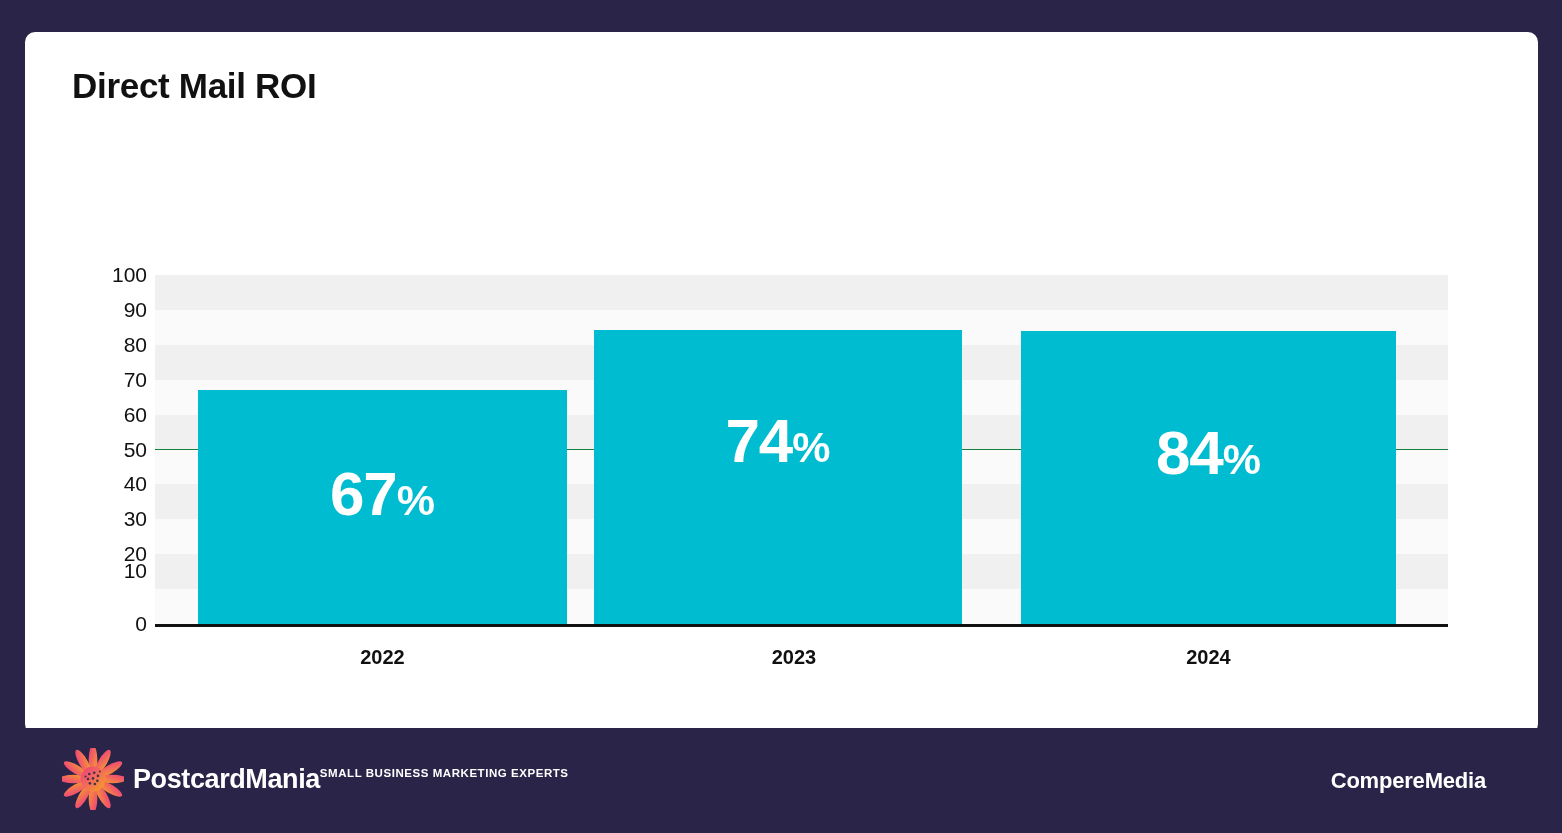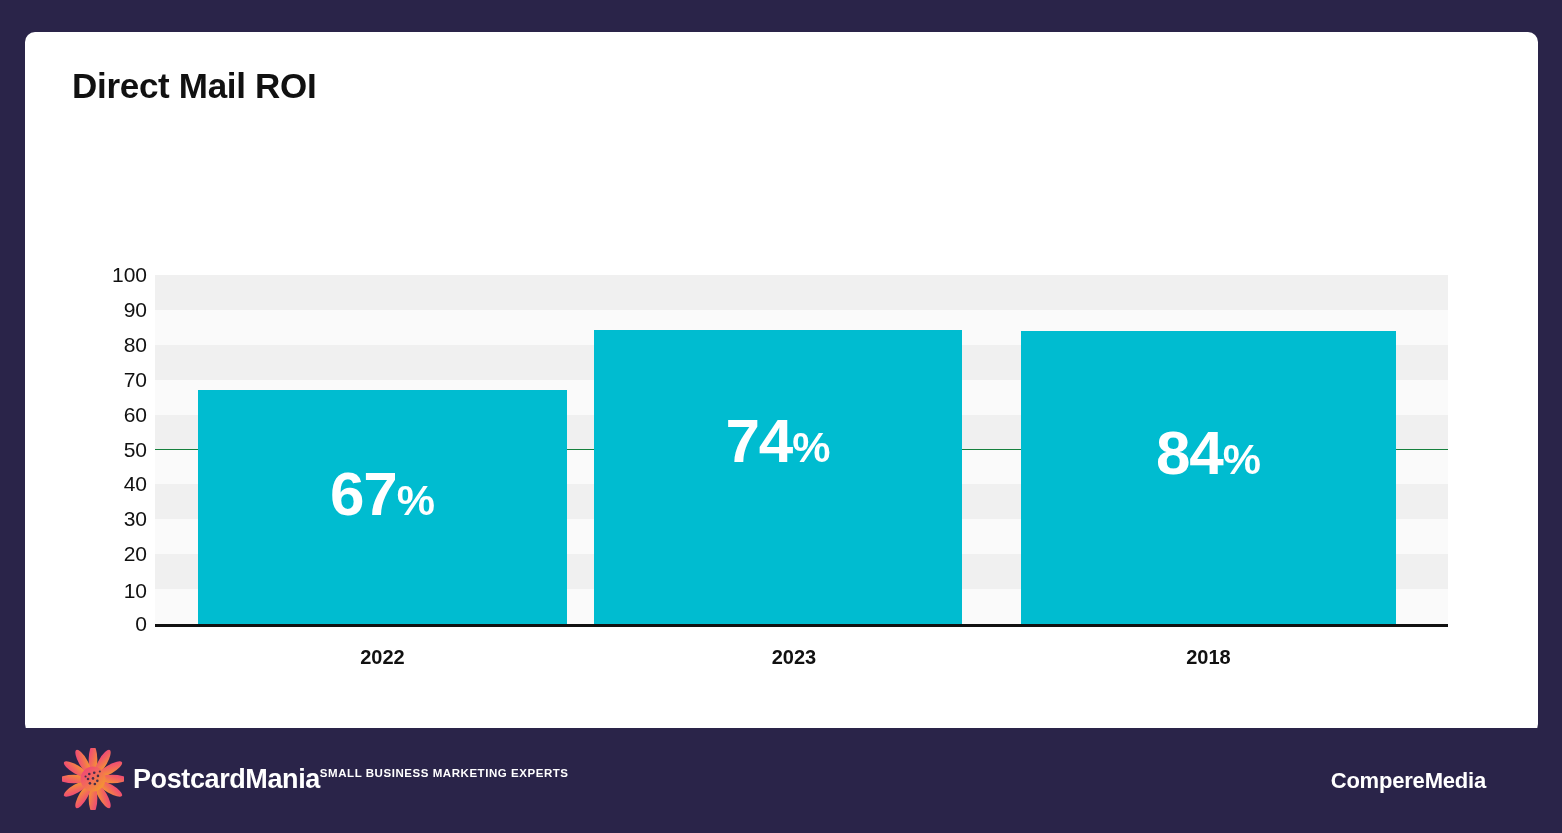--- a/index.html
+++ b/index.html
@@ -185,27 +185,27 @@
       <div class="ylabels" id="ylabels">
           <div class="ytick" style="top: 0px;">100</div>
           <div class="ytick" style="top: 34.9px;">90</div>
           <div class="ytick" style="top: 69.8px;">80</div>
           <div class="ytick" style="top: 104.7px;">70</div>
           <div class="ytick" style="top: 139.6px;">60</div>
           <div class="ytick" style="top: 174.5px;">50</div>
           <div class="ytick" style="top: 209.4px;">40</div>
           <div class="ytick" style="top: 244.3px;">30</div>
           <div class="ytick" style="top: 279.2px;">20</div>
-          <div class="ytick" style="top: 316px; text-align: center;">10</div>
+          <div class="ytick" style="top: 296px; text-align: center;">10</div>
           <div class="ytick" style="top: 349px;">0</div>
         </div>
       <div class="xlabels" id="xlabels">
           <div class="xtick" style="left: 227.5px;">2022</div>
           <div class="xtick" style="left: 639px;">2023</div>
-          <div class="xtick" style="left: 1053.5px;">2018</div>
+          <div class="xtick" style="left: 1053.5px;">2024</div>
         </div>
     </div>
 
   </div>
 
   <div class="footer">
 
     <div class="logo">
       <span>
         <svg class="logo-mark" viewBox="0 0 100 100" aria-hidden="true">

